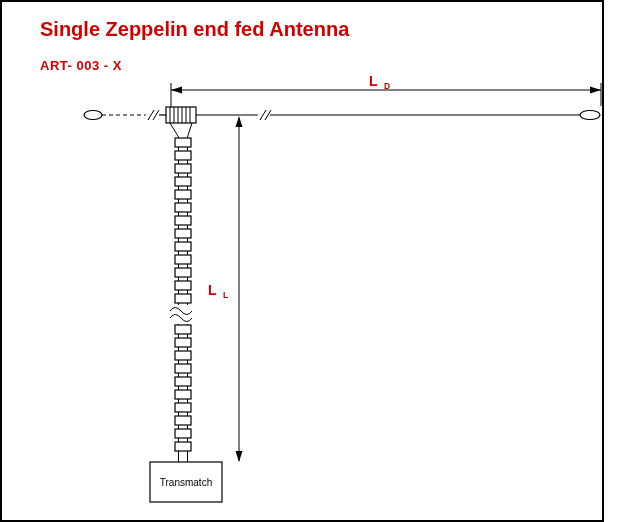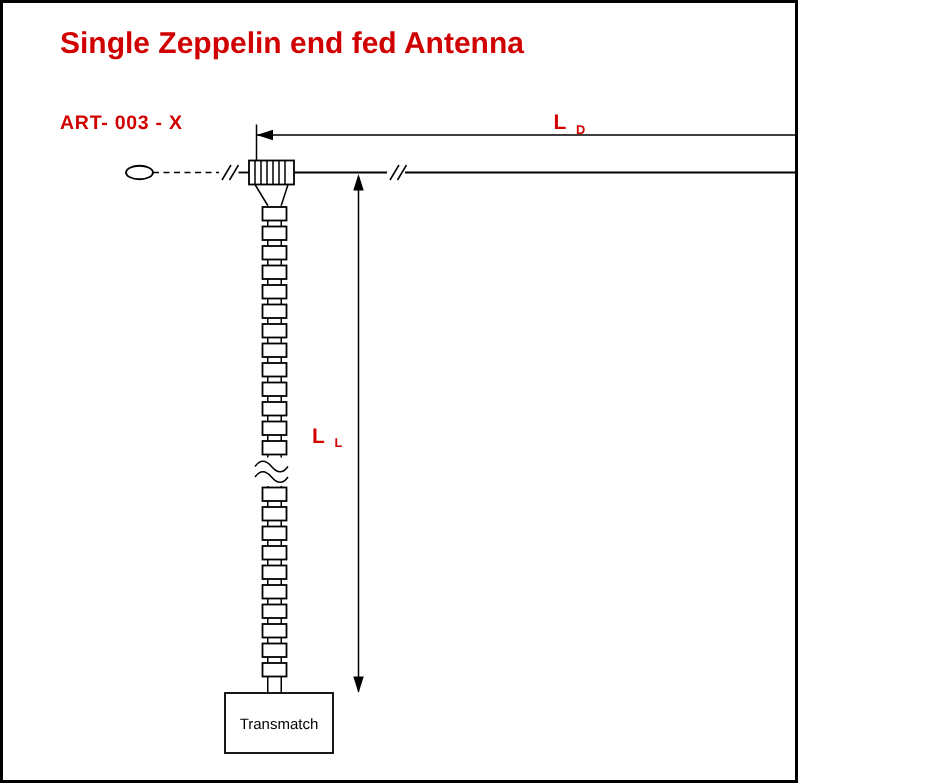--- a/index.html
+++ b/index.html
@@ -1,18 +1,18 @@
 <!DOCTYPE html>
 <html style="--accent-red: #d10000; --line-black: #000000; --background: #ffffff;"><head>
 <meta charset="utf-8">
 <style>
   html, body { margin: 0; padding: 0; background: #fff; }
   .page {
     position: relative;
-    width: 532px;
+    width: 604px;
     height: 522px;
     box-sizing: border-box;
     background: var(--background, #ffffff);
     border: 2px solid var(--line-black, #000);
     font-family: "Liberation Sans", sans-serif;
     overflow: hidden;
   }
   .title {
     position: absolute;
     left: 38px;
@@ -24,21 +24,20 @@
   }
   .docref {
     position: absolute;
     left: 38px;
     top: 56px;
     font-size: 13px;
     font-weight: bold;
     letter-spacing: 0.5px;
     color: var(--accent-red, #d10000);
     white-space: nowrap;
-    margin-top: 16px;
   }
   svg.diagram { position: absolute; left: 0; top: 0; }
   .ink      { stroke: var(--line-black, #000); fill: none; stroke-width: 1.2; }
   .ink-thin { stroke: var(--line-black, #000); fill: none; stroke-width: 1; }
   .ink-fill { fill: var(--line-black, #000); stroke: none; }
   .white-box{ fill: #ffffff; stroke: var(--line-black, #000); stroke-width: 1.2; }
   .dim-text   { fill: var(--accent-red, #d10000); font-weight: bold; font-family: "Liberation Sans", sans-serif; }
   .plain-text { fill: #000; font-family: "Liberation Sans", sans-serif; }
 </style>
 </head>

